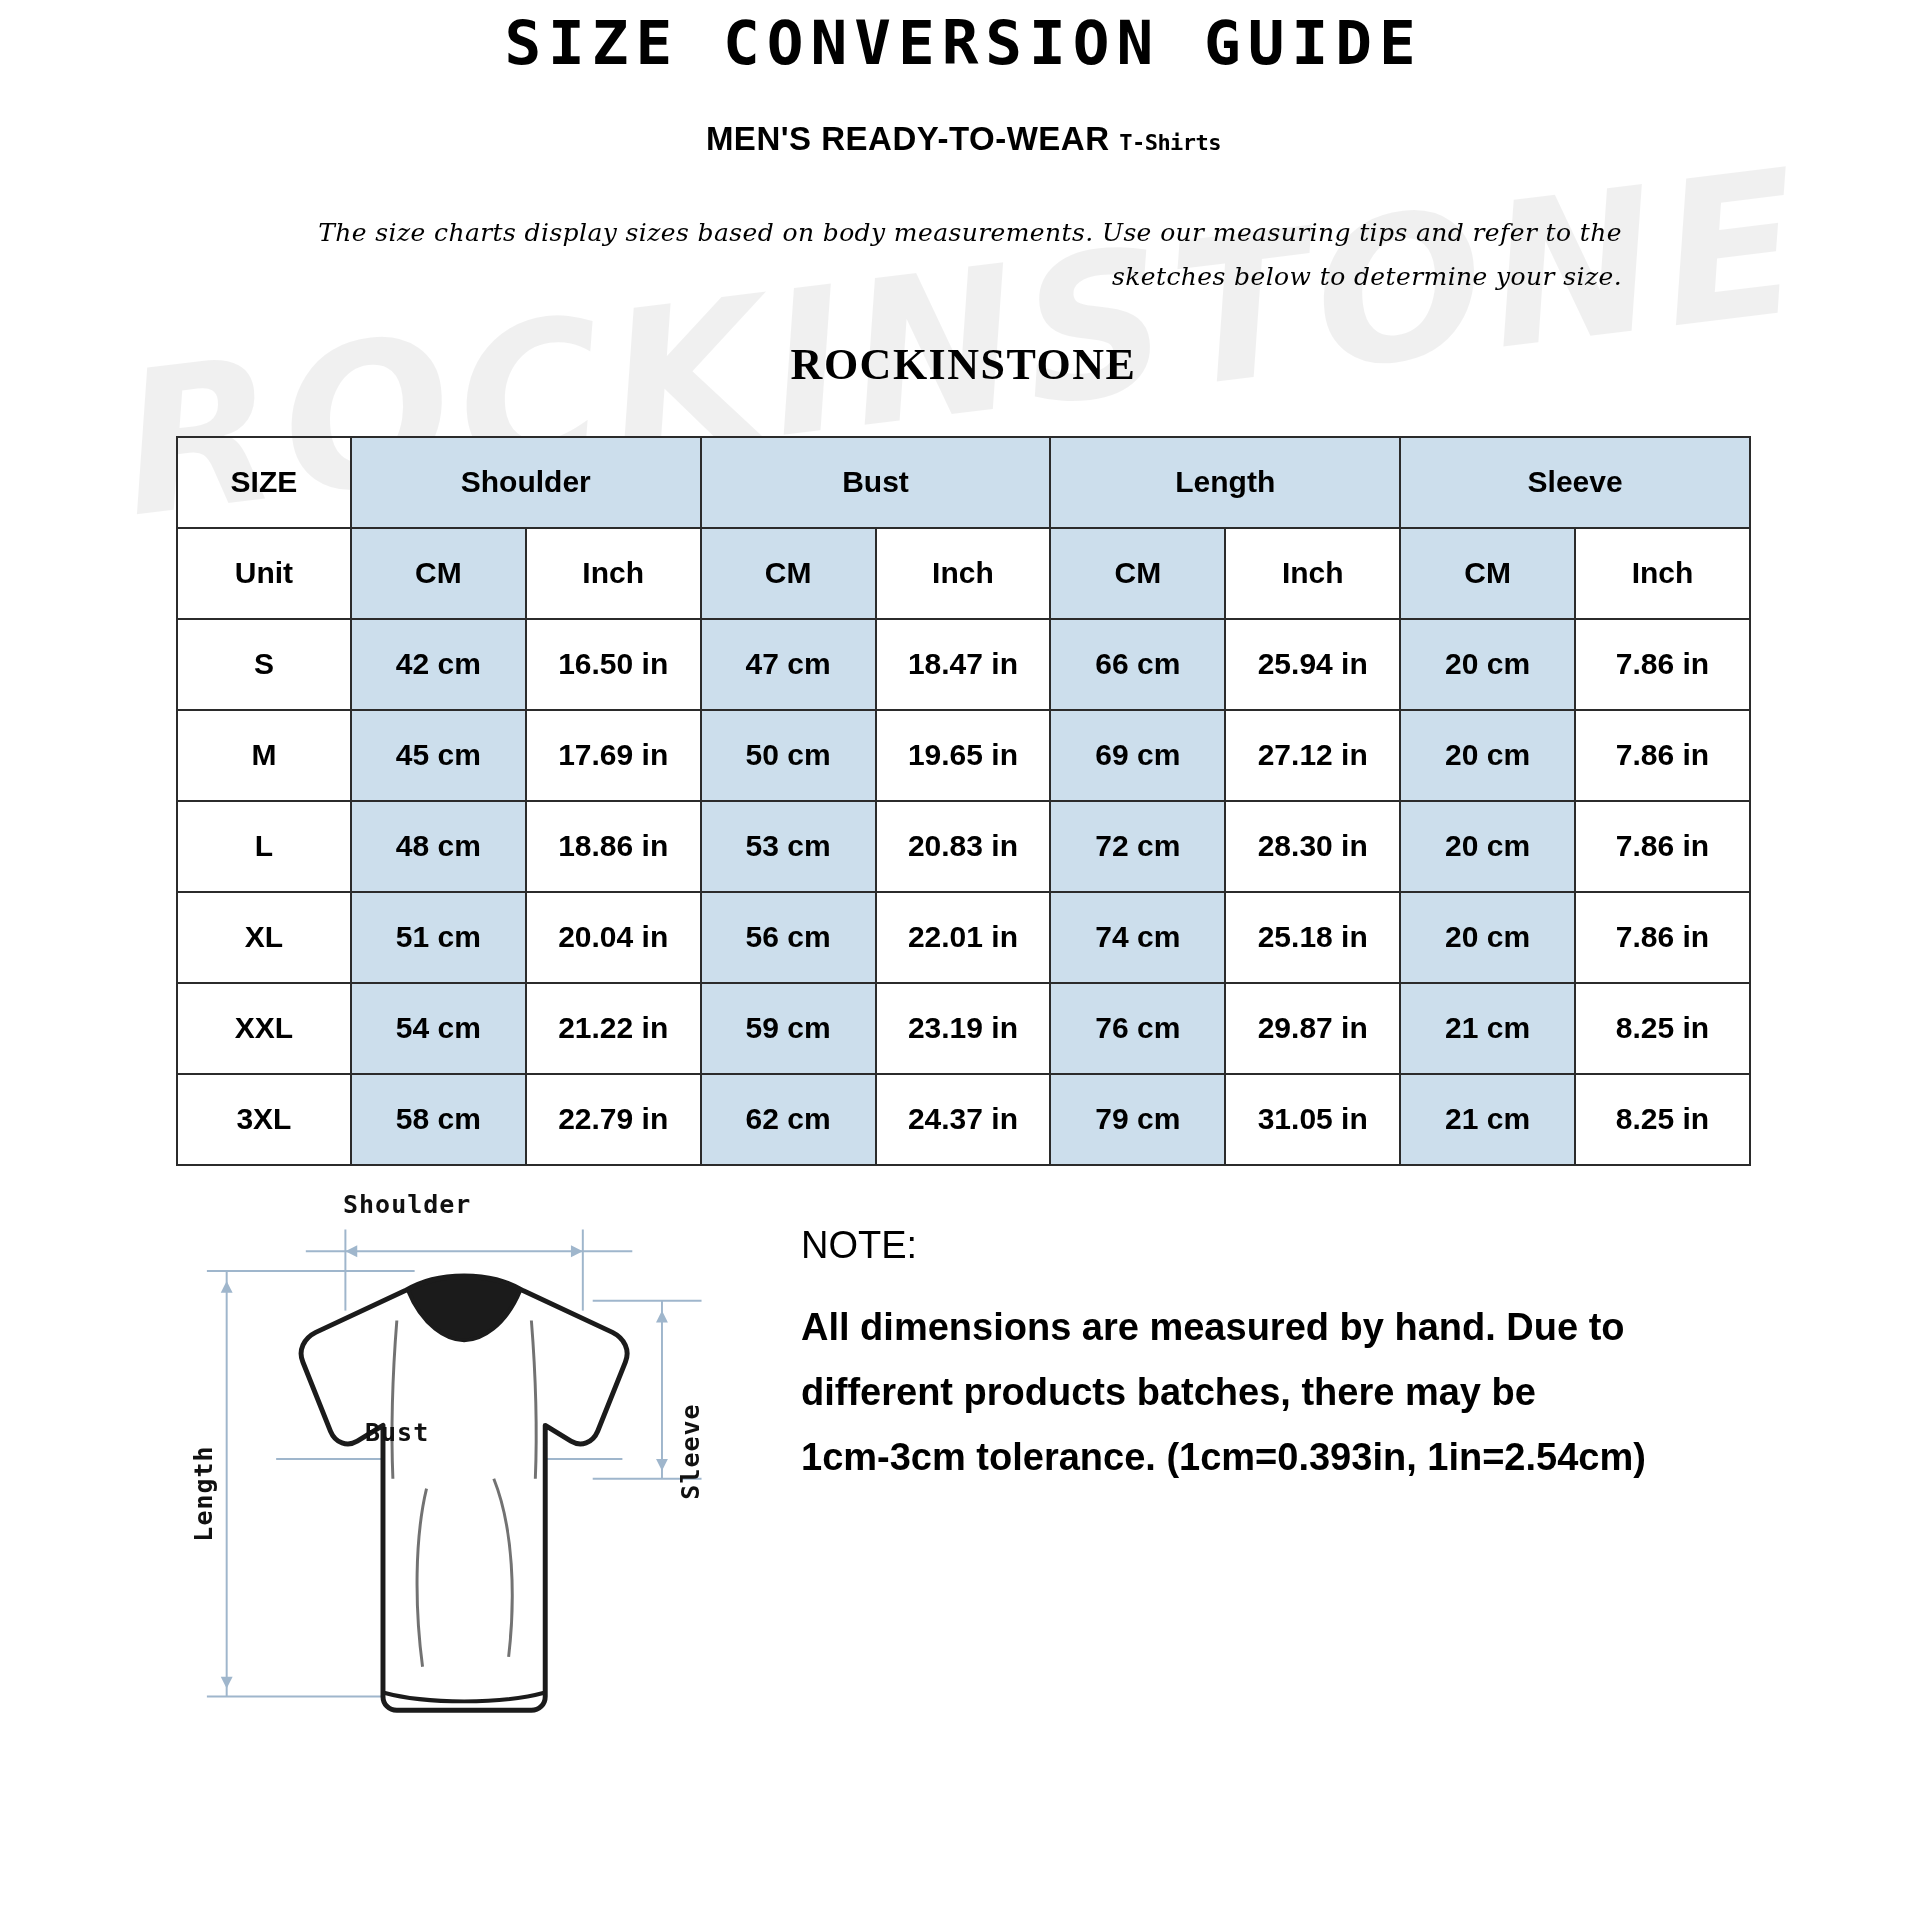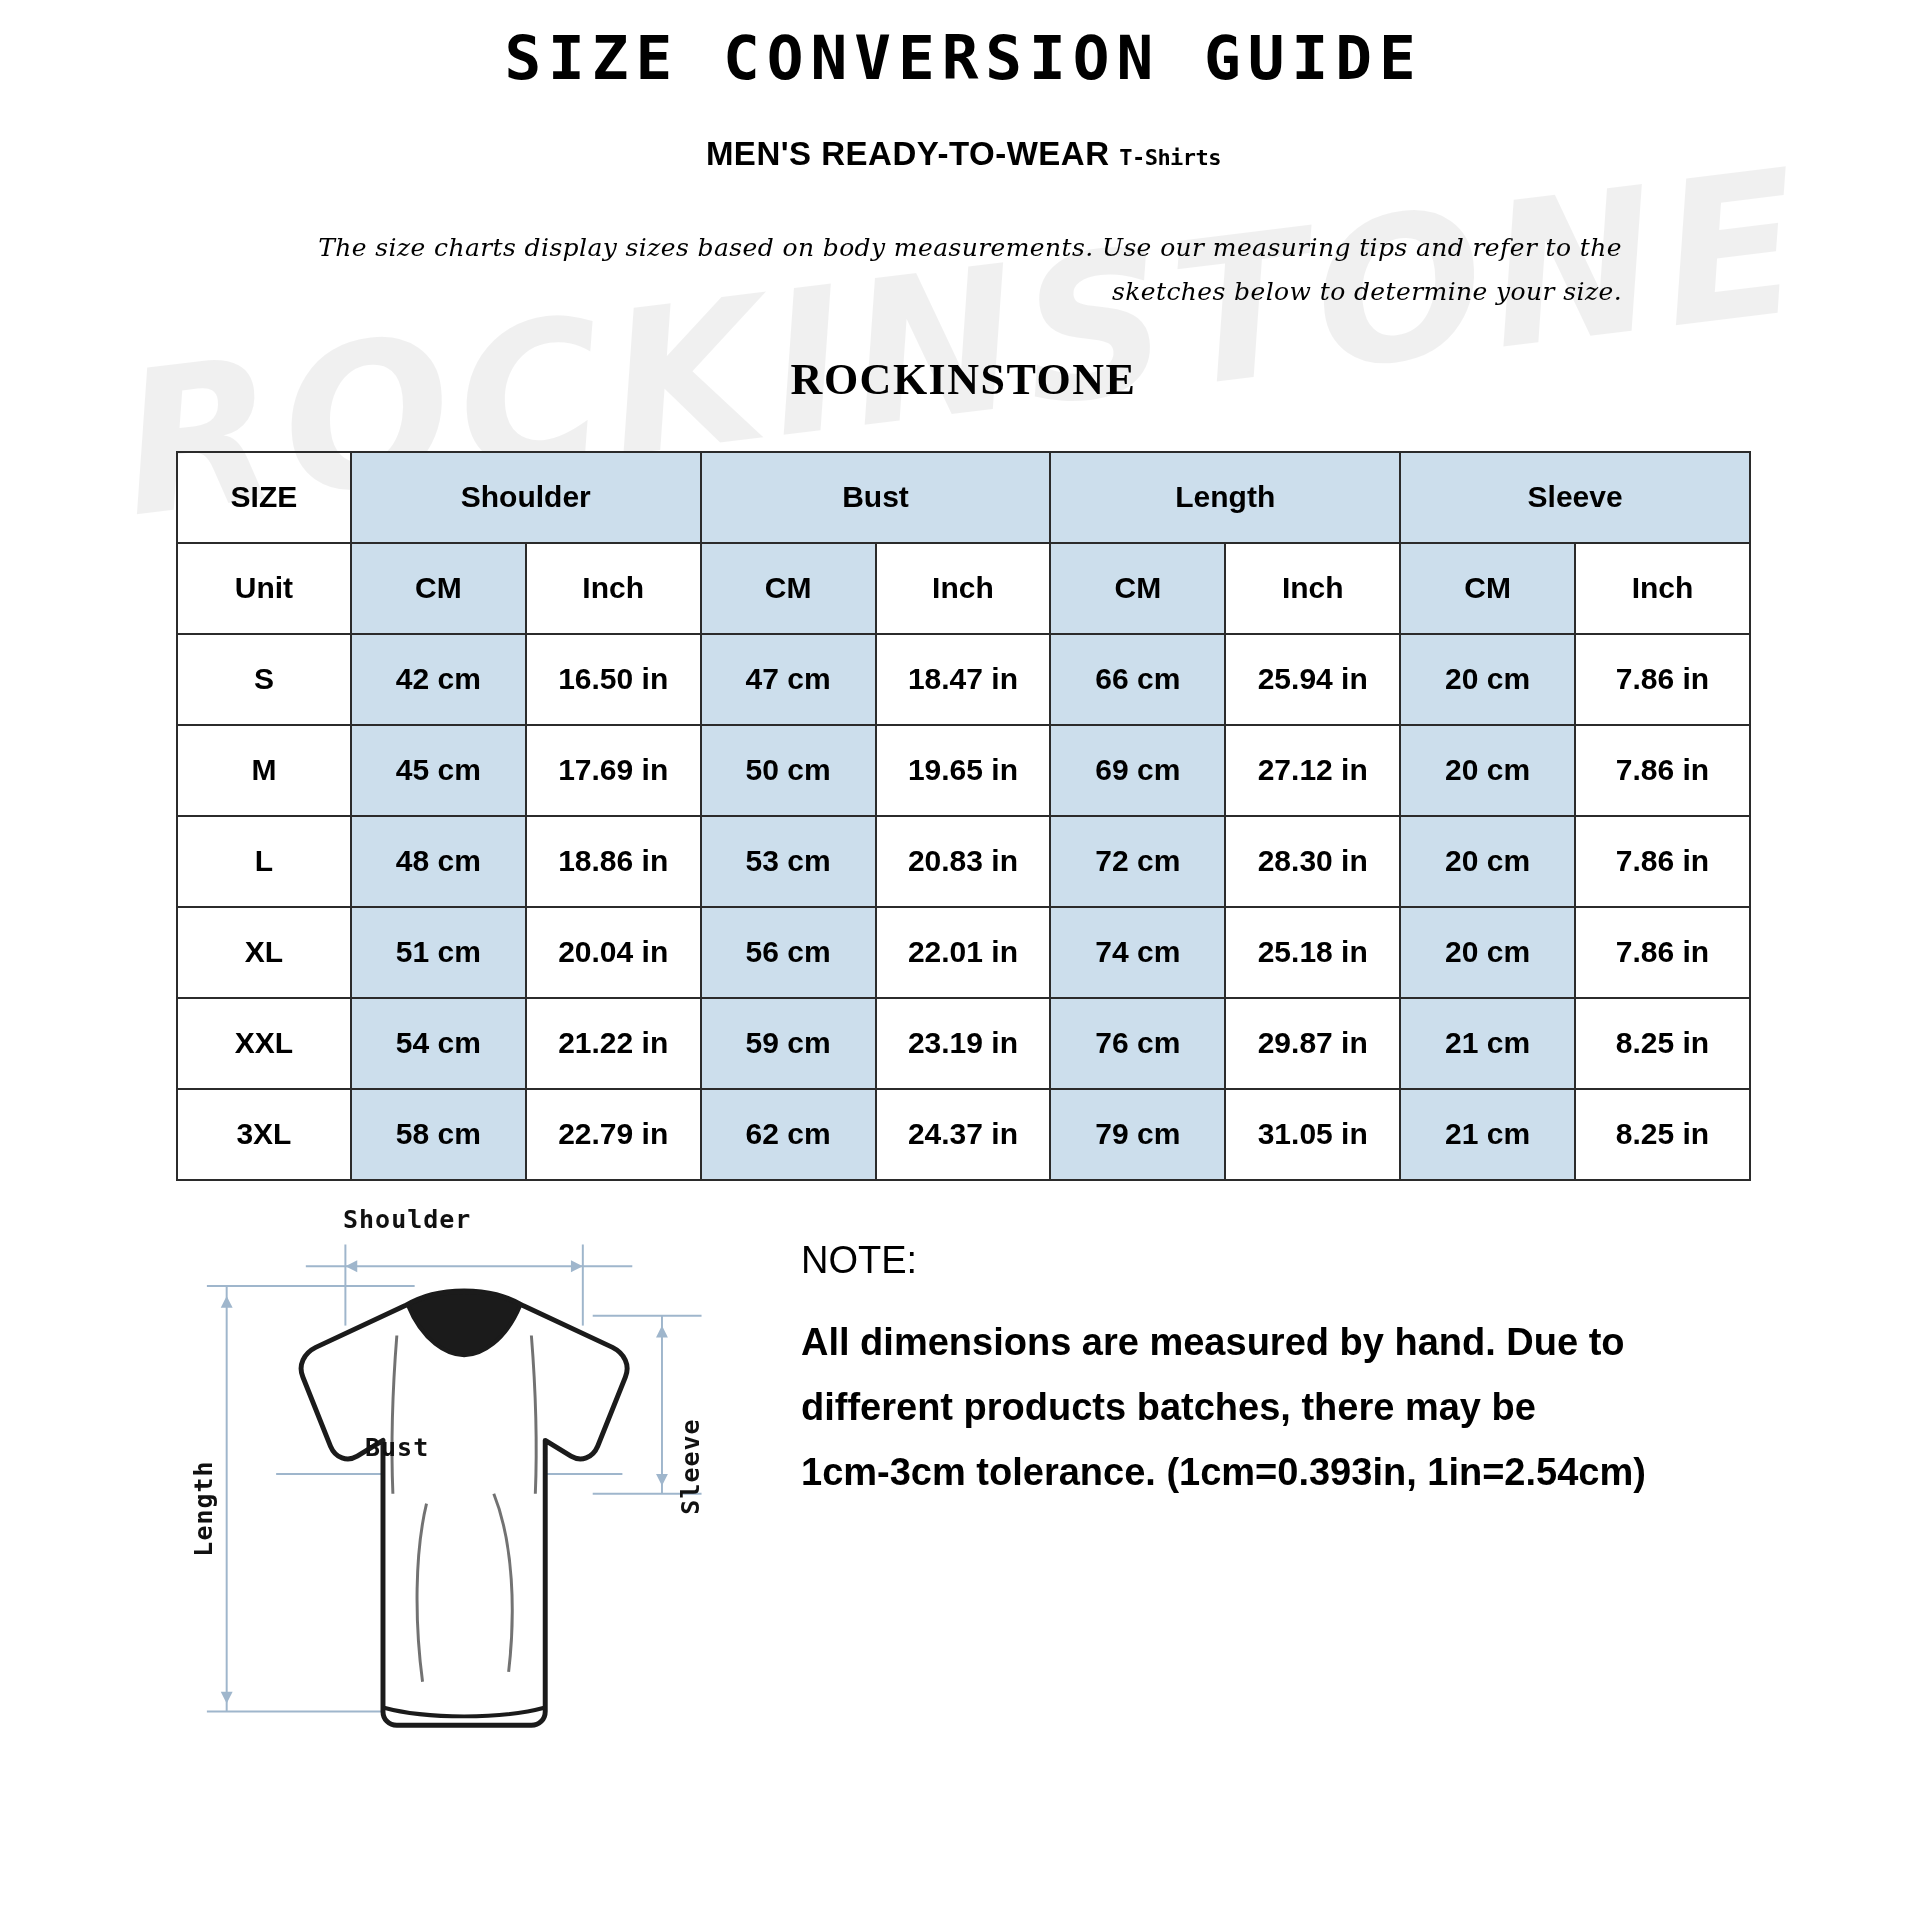--- a/index.html
+++ b/index.html
@@ -41,21 +41,21 @@
     padding: 0 18px;
     box-sizing: border-box;
   }
 
   .main-title {
     text-align: center;
     font-family: "DejaVu Sans Mono", monospace;
     font-size: 61px;
     font-weight: 700;
     letter-spacing: 7px;
-    margin-top: 22px;
+    margin-top: 7px;
   }
 
   .subtitle {
     text-align: center;
     font-size: 33px;
     font-weight: 700;
     margin-top: 42px;
     letter-spacing: 0.5px;
   }
   .subtitle .sub-b {

